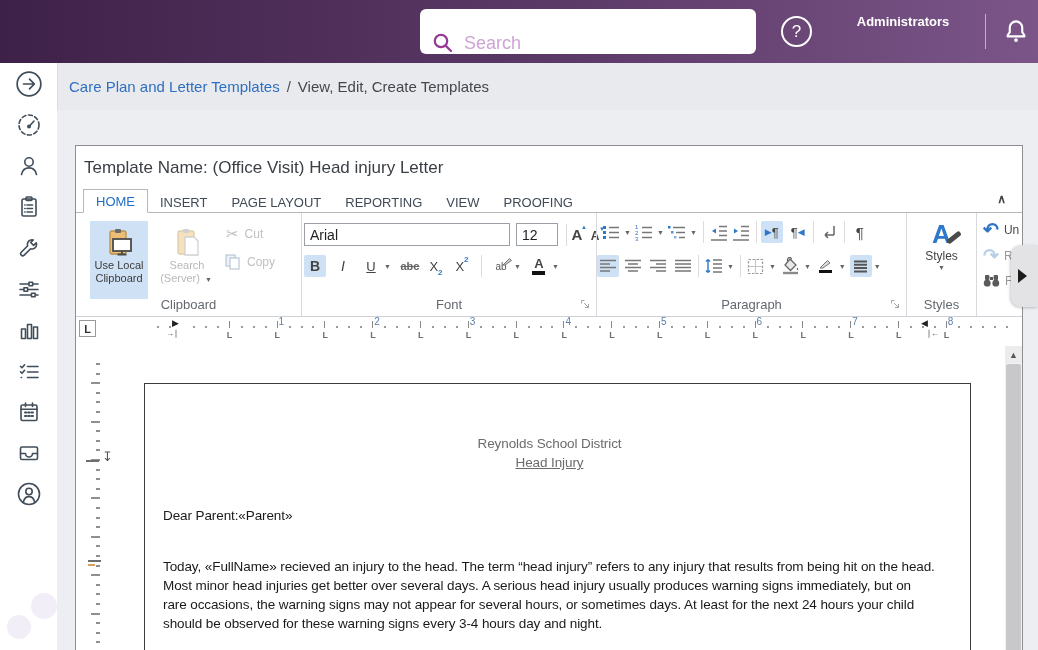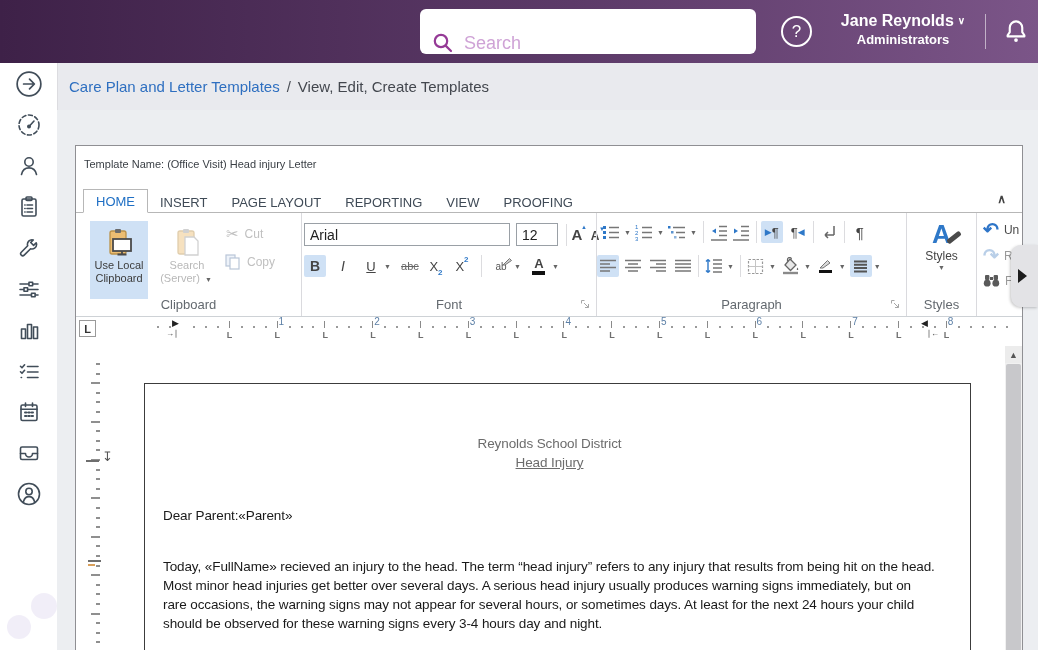--- a/index.html
+++ b/index.html
@@ -28,21 +28,21 @@
   
   .sidebar { position:absolute; left:0; top:63px; width:57px; height:587px; background:#fff; z-index:5; }
   .side-item { width:57px; height:41px; display:flex; align-items:center; justify-content:center; cursor:pointer; }
   .side-item svg { stroke:#414d59; fill:none; stroke-width:1.6; stroke-linecap:round; stroke-linejoin:round; }
   .deco-circle { position:absolute; border-radius:50%; background:#edeaf6; opacity:.8; }
 
   
   .content-bg { position:absolute; left:57px; top:110px; width:981px; height:540px; background:#eceef1; }
   .panel { position:absolute; left:75px; top:145px; width:948px; height:520px; background:#fff; border:1px solid #8f8f93; overflow:hidden; z-index:6; }
   .panel-header { position:absolute; left:0; top:0; width:100%; height:42px; }
-  .panel-title { position:absolute; left:8px; top:12px; font-size:11px; color:#3a3f45; }
+  .panel-title { position:absolute; left:8px; top:12px; font-size:17px; color:#3a3f45; }
   .save-btn { position:absolute; right:1px; top:7px; height:34px; padding:0 17px; background:#2d7abc; color:#fff; font-size:15px; border:none; border-radius:4px; cursor:pointer; font-family:"Liberation Sans",sans-serif; }
 
   
   .tabs-row { position:absolute; left:0; top:42px; width:100%; height:25px; border-bottom:1px solid #b7b7b7; padding-left:7px; display:flex; align-items:flex-end; }
   .rtab { font-size:13px; color:#3f4a56; padding:4px 12px 3px; cursor:pointer; position:relative; top:1px; }
   .rtab.active { color:#1f6fc4; background:#fff; border:1px solid #b7b7b7; border-bottom:1px solid #fff; }
   .collapse-btn { position:absolute; right:16px; top:46px; font-size:12px; color:#444; font-weight:700; cursor:pointer; }
 
   
   .ribbon { position:absolute; left:0; top:67px; width:100%; height:104px; border-bottom:1px solid #ced2d6; background:#fff; }
@@ -118,21 +118,20 @@
 <header class="topbar">
   <div class="search-wrap">
     <svg width="22" height="22" viewBox="0 0 22 22">
         <circle cx="9" cy="9" r="6.2" stroke="#953a96" stroke-width="2.2" fill="none"></circle>
         <line x1="13.6" y1="13.6" x2="19" y2="19" stroke="#953a96" stroke-width="2.2" stroke-linecap="round"></line>
       </svg>
     <input type="text" placeholder="Search" style="">
   </div>
   <div class="help-btn">?</div>
   <div class="user-block">
-    <div class="user-name"><span>Jane Reynolds</span><span class="user-caret">∨</span></div>
     <div class="user-role">Administrators</div>
   </div>
   <div class="top-divider"></div>
   <div class="bell-btn">
     <svg width="30" height="30" viewBox="0 0 24 24">
         <path d="M12 3.5a5 5 0 0 0-5 5v3.6L5.3 14.6v.9h13.4v-.9L17 12.1V8.5a5 5 0 0 0-5-5z" stroke="#fff" stroke-width="1.7" fill="none" stroke-linejoin="round"></path>
         <circle cx="12" cy="18.4" r="1.5" fill="#fff"></circle>
       </svg>
   </div>
 </header>
@@ -291,21 +290,21 @@
         <div class="mi hl">
             <span class="glyph" style="font-weight:700; font-size:14px;">B</span>
           </div>
         <div class="mi" style="margin-left:6px;">
             <span class="glyph" style="font-style:italic; font-size:14px;">I</span>
           </div>
         <div class="mi" style="margin-left:6px;">
             <span class="glyph" style="text-decoration:underline;">U</span>
           </div>
         <span class="dd">▼</span>
-        <div class="mi" style="margin-left:6px;">
+        <div class="mi" style="margin-left:6px;font-weight:bold;">
             <span class="glyph" style="font-size:11px; text-decoration:line-through; color:#666;">abc</span>
           </div>
         <div class="mi" style="margin-left:4px;">
             <span class="glyph">X</span>
             <span class="sub-mark" style="align-self:flex-end;">2</span>
           </div>
         <div class="mi" style="margin-left:4px;">
             <span class="glyph">X</span>
             <span class="sup-mark" style="align-self:flex-start;">2</span>
           </div>

